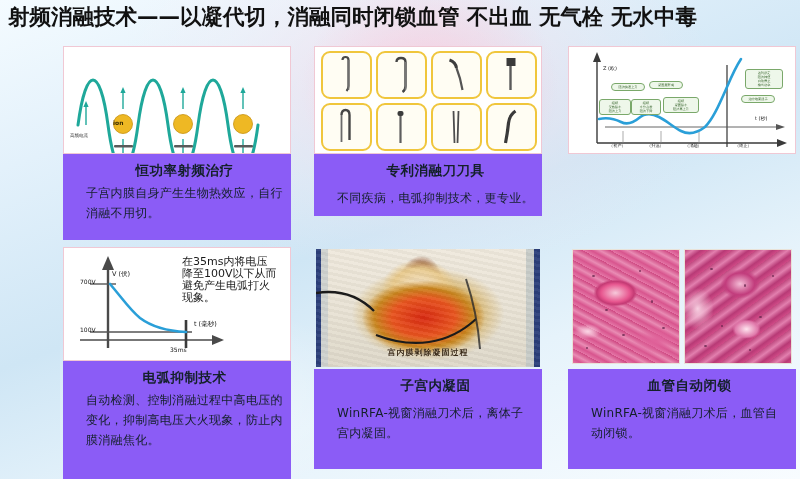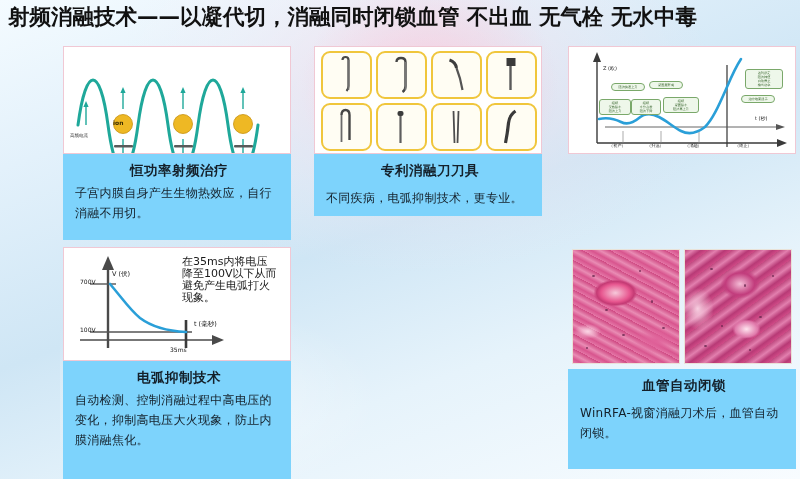--- a/index.html
+++ b/index.html
@@ -36,22 +36,22 @@
   .c5{left:568px;top:207px;}
 
   .media{
     position:relative;width:100%;height:108px;background:#ffffff;
     border:1px solid #f0c8d4;box-sizing:border-box;overflow:hidden;
   }
   .c3 .media{height:114px;}
   .c4 .media,.c5 .media{border:none;background:transparent;height:122px;}
 
   .caption{
-    background:#7dd3fc;color:#14202a;
-    padding:6px 8px 8px 12px;box-sizing:border-box;
+    background:#8b5cf6;color:#14202a;
+    padding:6px 8px 8px 23px;box-sizing:border-box;
     width:100%;
   }
   .cap-title{
     text-align:center;font-size:13.5px;font-weight:bold;
     line-height:20px;margin-bottom:3px;letter-spacing:.5px;
   }
   .cap-body{font-size:12px;line-height:20px;letter-spacing:.3px;}
   .c0 .caption{height:86px;}
   .c1 .caption{height:62px;}
   .c2 .caption{height:86px;}
@@ -286,20 +286,37 @@
       <div class="vaxlbl" style="left:16px;top:78px;font-size:6px;">100V</div>
       <div class="vaxlbl" style="left:106px;top:98px;font-size:6px;">35ms</div>
       <div class="vnote" style="left:118px;top:8px;">在35ms内将电压降至100V以下从而避免产生电弧打火现象。</div>
     </div>
     <div class="caption">
       <div class="cap-title">电弧抑制技术</div>
       <div class="cap-body">自动检测、控制消融过程中高电压的变化，抑制高电压大火现象，防止内膜消融焦化。</div>
     </div>
   </div>
 
+  <div class="card c4">
+    <div class="media">
+      <div class="photo5">
+        <div class="blur5"></div>
+        <svg width="224" height="118" viewBox="0 0 224 118" style="position:absolute;left:0;top:0;">
+          <path d="M0,44 C26,40 44,48 58,62" stroke="#1b1b1b" stroke-width="2.4" fill="none"></path>
+          <path d="M60,86 C96,100 132,96 160,70" stroke="#1b1b1b" stroke-width="2.2" fill="none"></path>
+          <path d="M150,30 C158,54 162,74 164,100" stroke="#2a2a2a" stroke-width="2" fill="none" opacity=".8"></path>
+        </svg>
+        <div class="ov">宫内膜剥除凝固过程</div>
+      </div>
+    </div>
+    <div class="caption">
+      <div class="cap-title">子宫内凝固</div>
+      <div class="cap-body">WinRFA-视窗消融刀术后，离体子宫内凝固。</div>
+    </div>
+  </div>
 
   <div class="card c5">
     <div class="media">
       <div class="histwrap">
         <div class="hist h1">
           <span class="speck" style="left:18%;top:22%;width:3px;height:2px;"></span>
           <span class="speck" style="left:62%;top:18%;width:2px;height:2px;"></span>
           <span class="speck" style="left:30%;top:52%;width:3px;height:2px;"></span>
           <span class="speck" style="left:74%;top:44%;width:2px;height:3px;"></span>
           <span class="speck" style="left:46%;top:74%;width:3px;height:2px;"></span>

